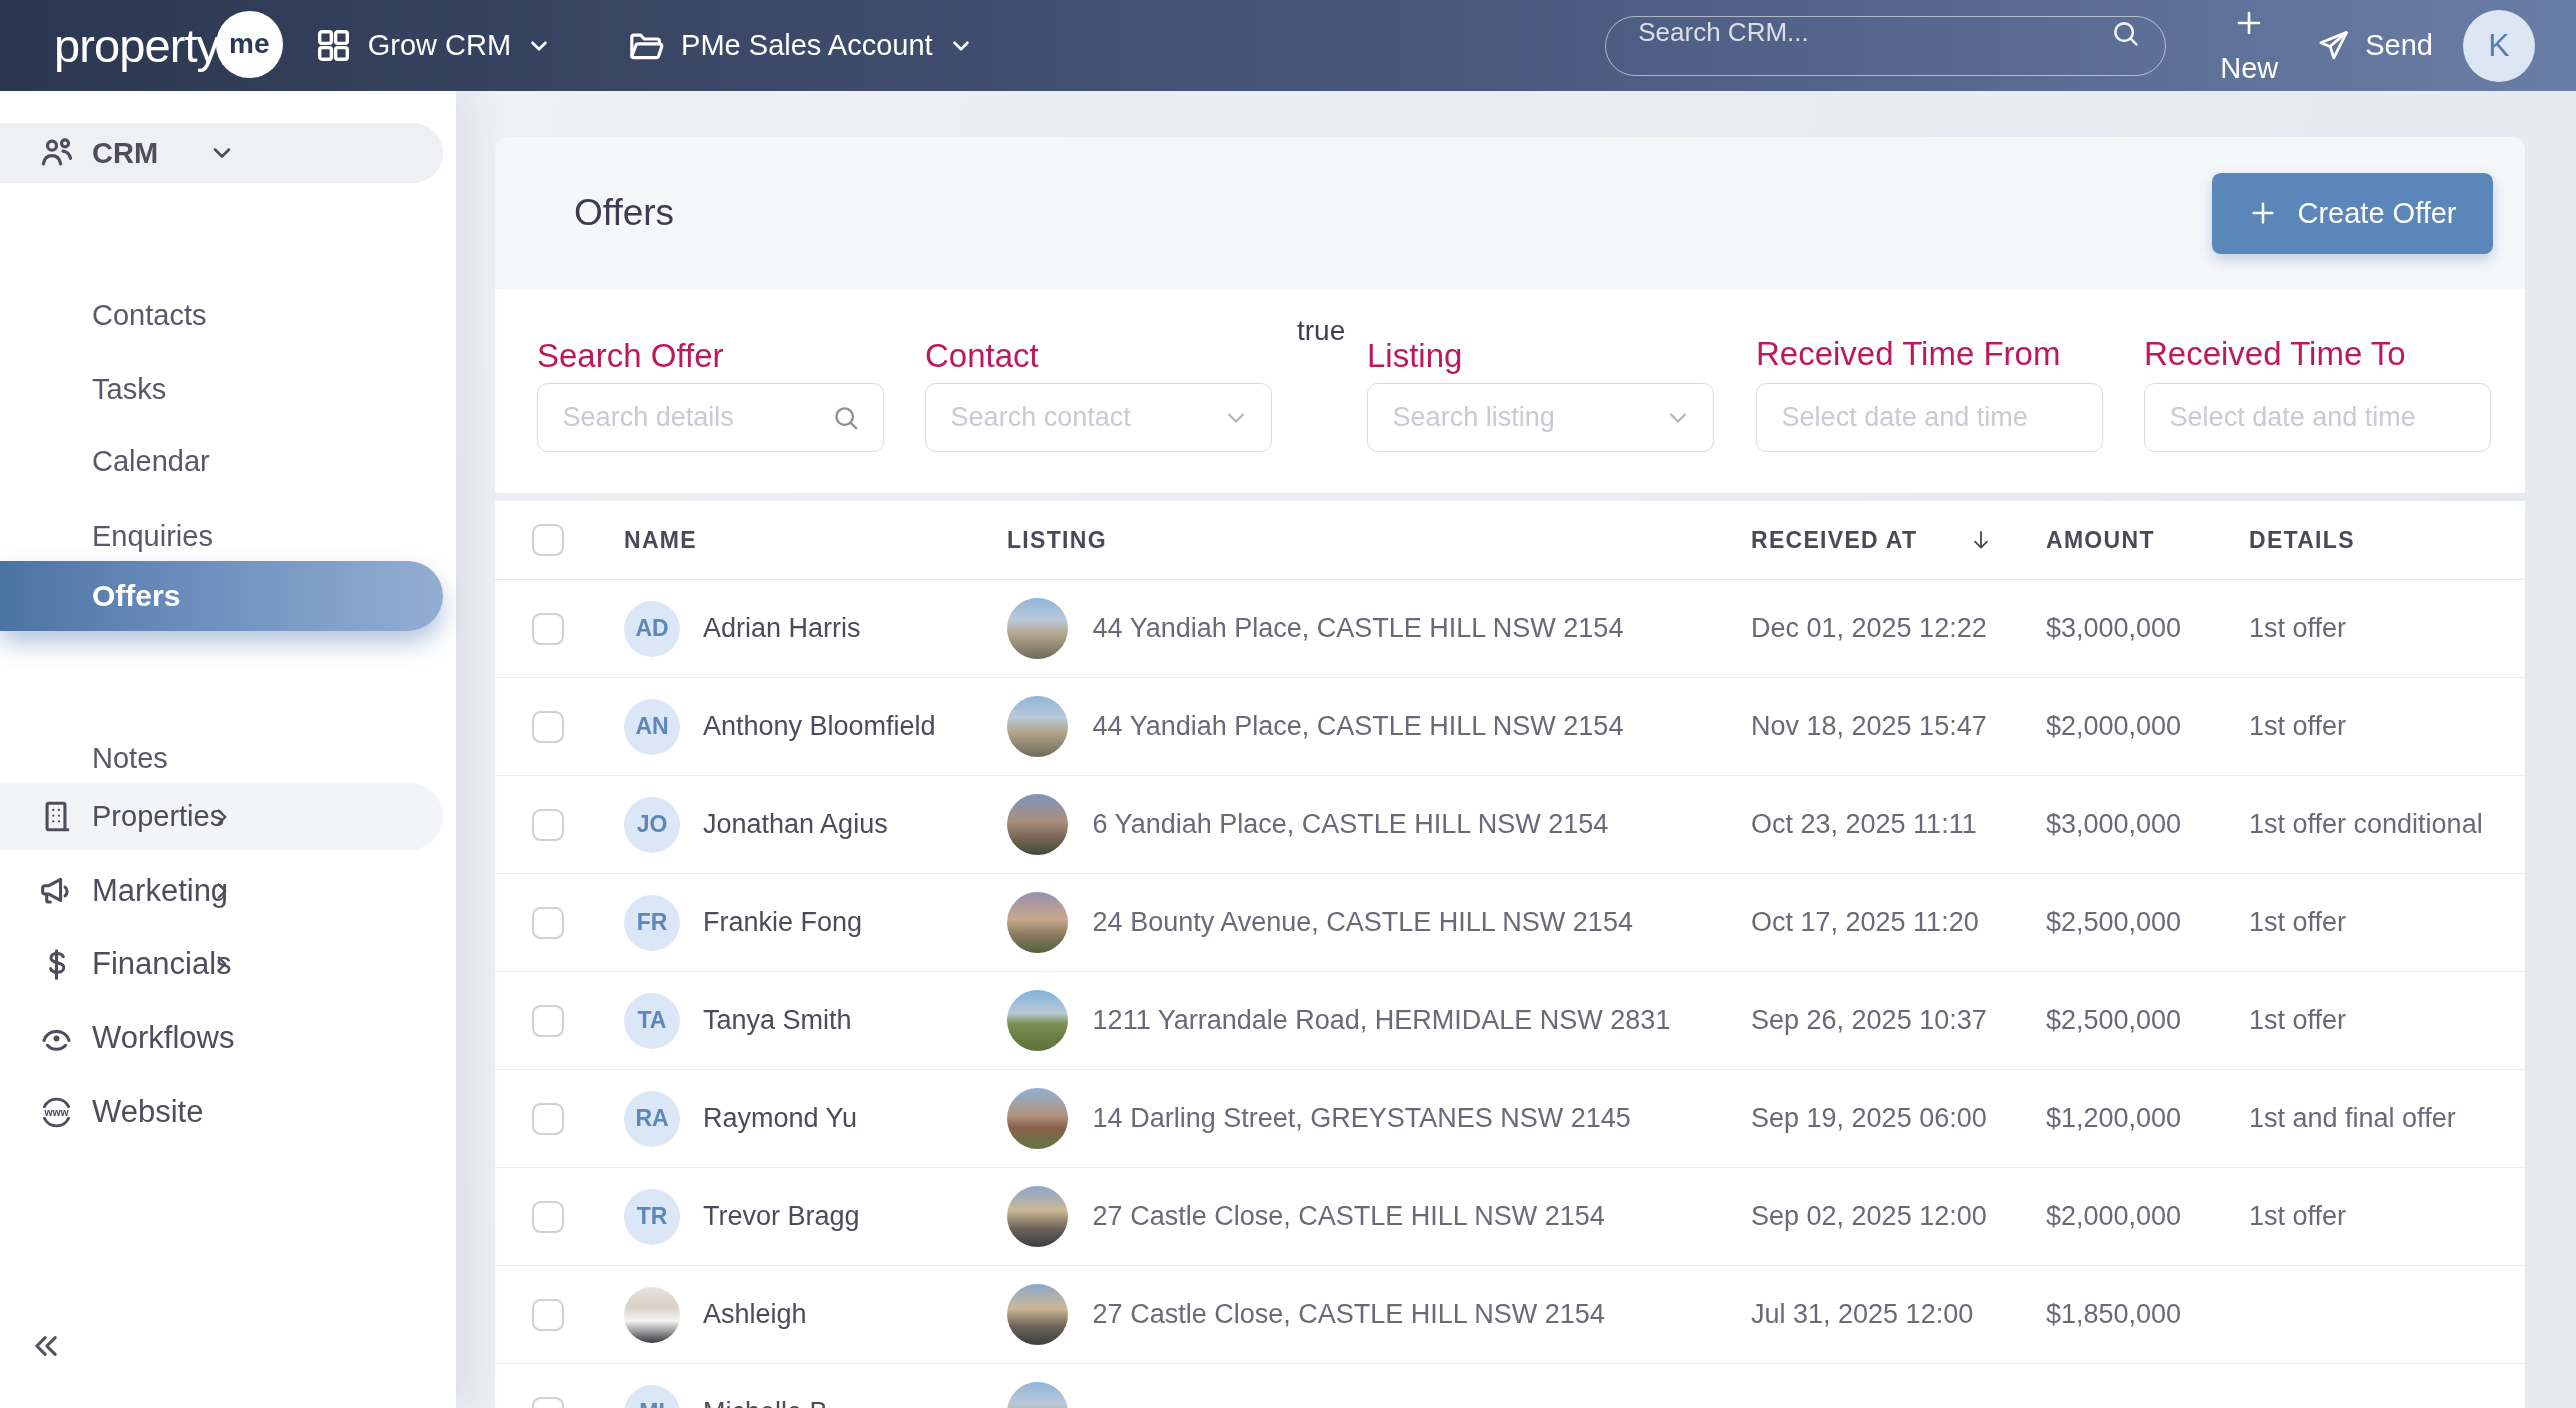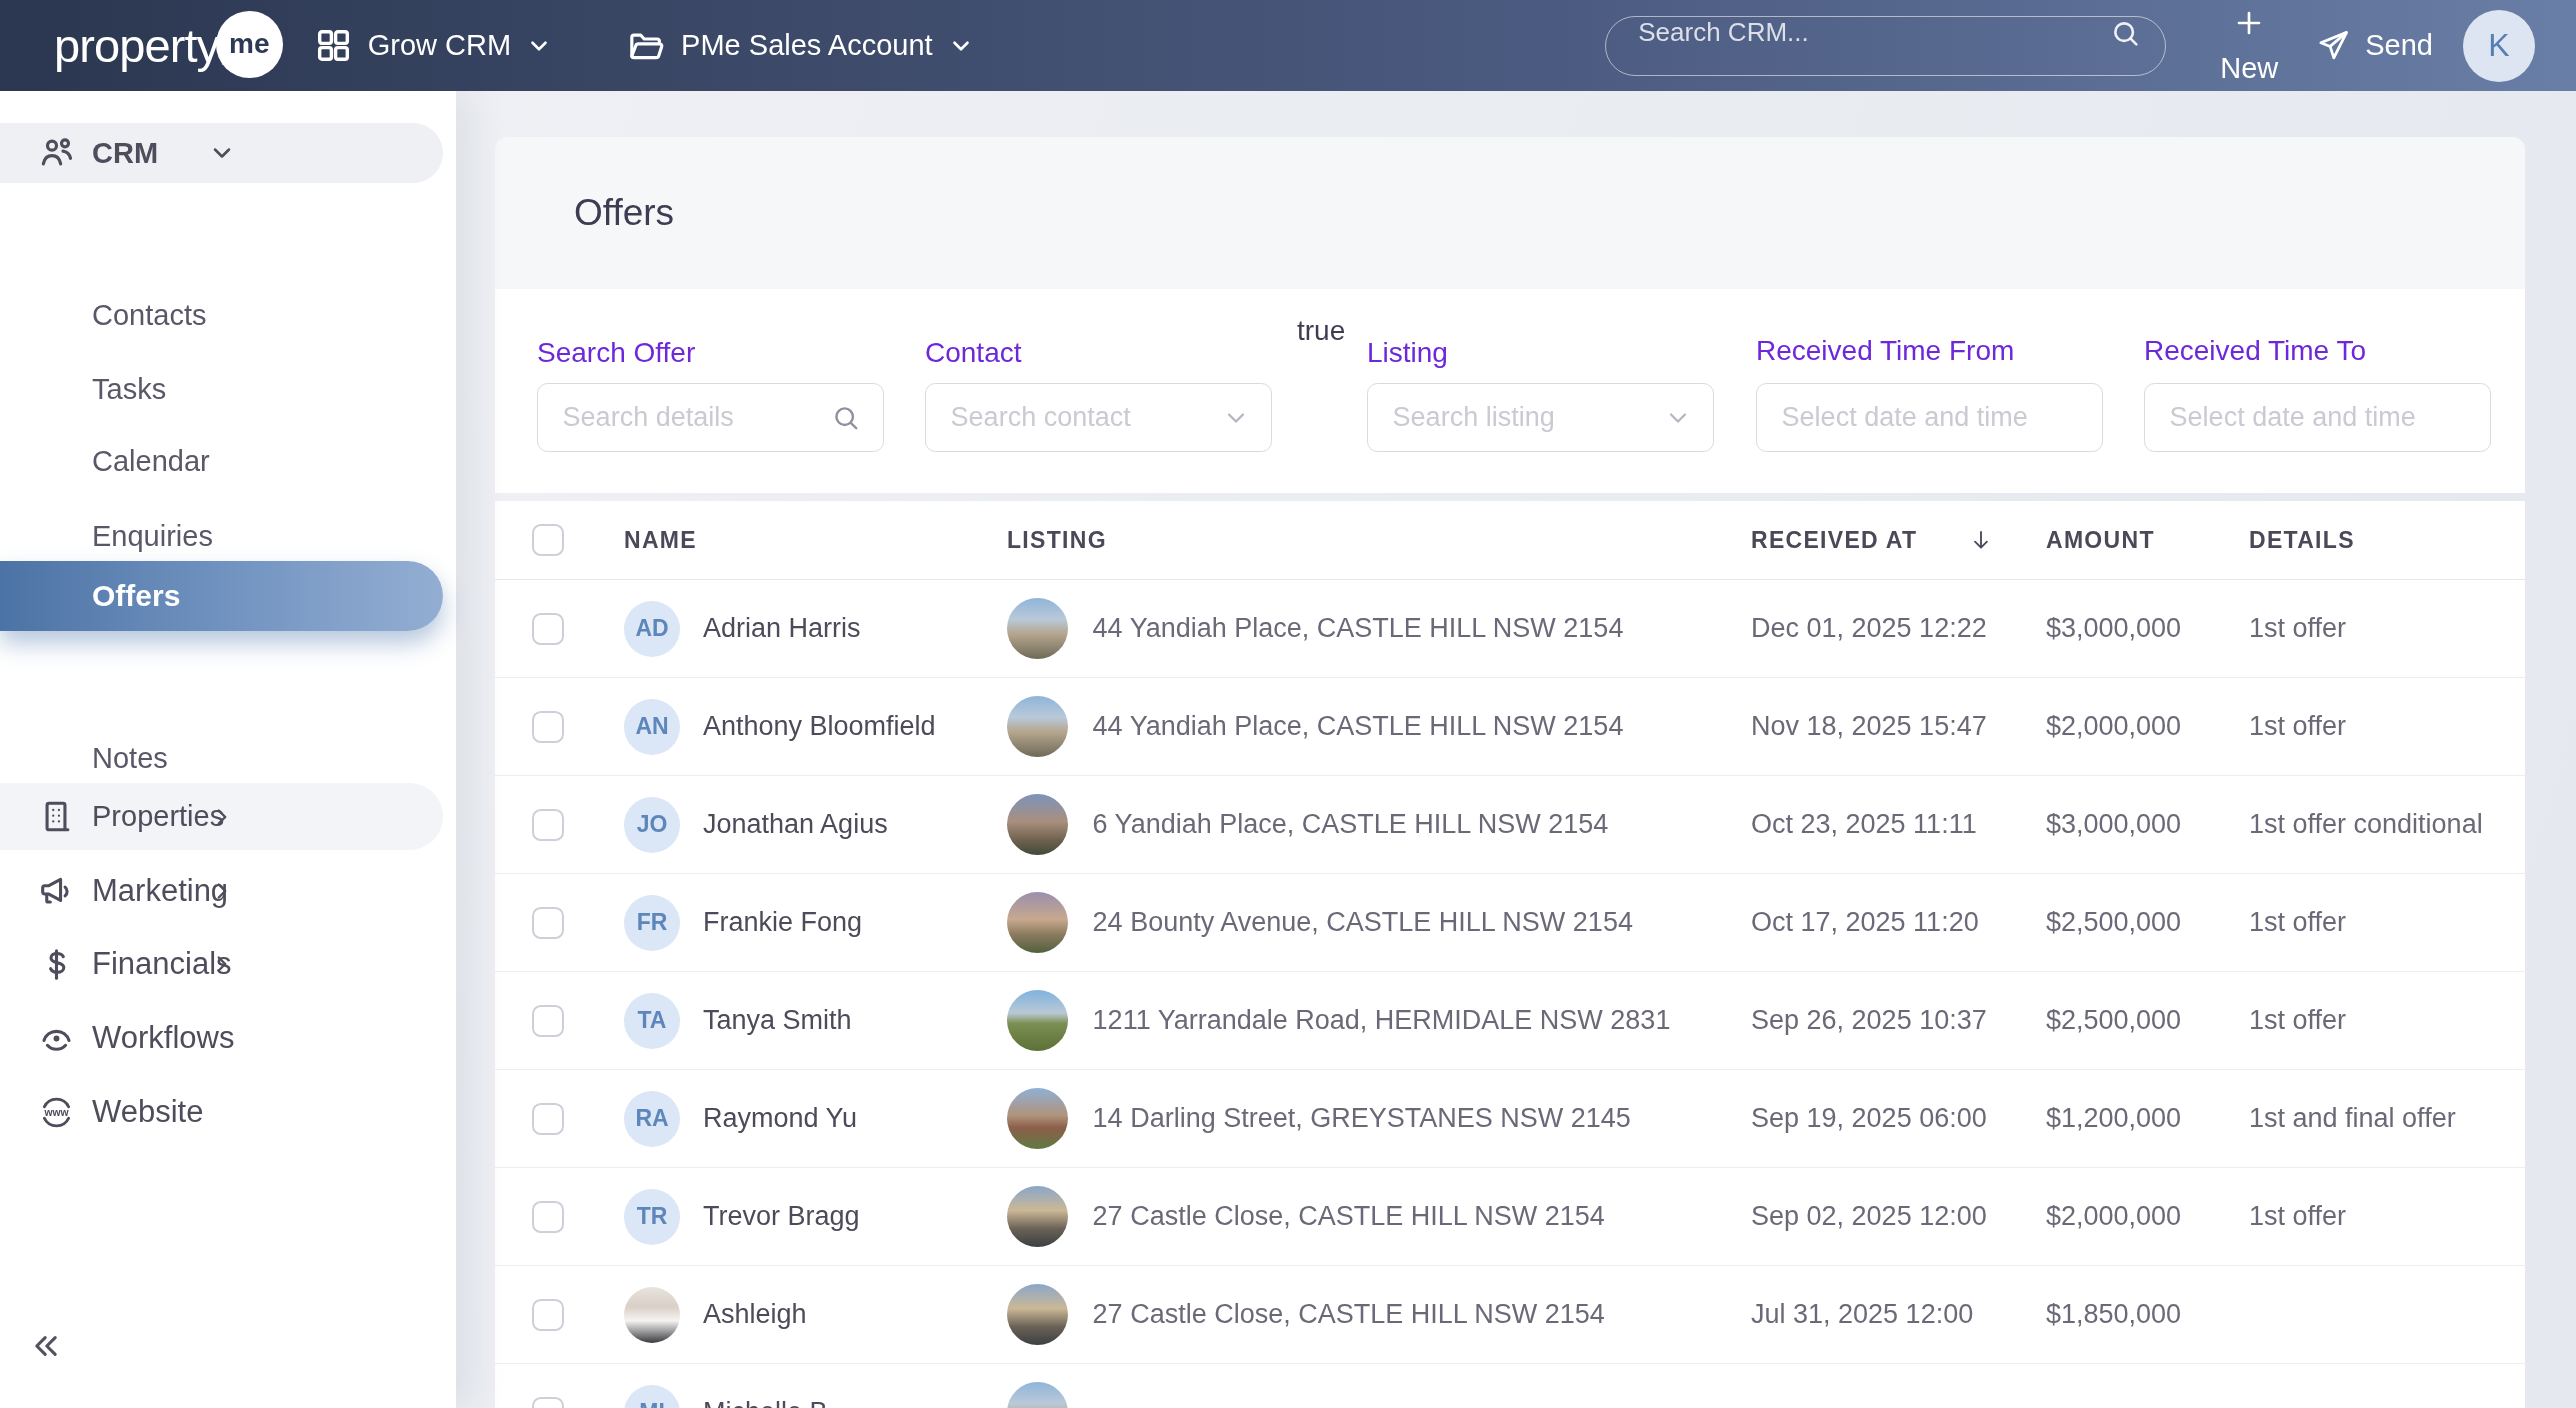--- a/index.html
+++ b/index.html
@@ -79,21 +79,21 @@
   .page-title { font-size:37px; font-weight:500; color:#3e3b52; }
   .create-btn { width:281px; height:81px; background:#5b86b9; border:none; border-radius:8.8px;
                 color:#fff; font-size:29px; font-family:inherit; display:flex; align-items:center;
                 justify-content:center; gap:19px; cursor:pointer;
                 box-shadow:0 5.3px 14px rgba(91,134,185,.35); }
 
   .filters { position:absolute; left:39px; top:198px; width:2030px; height:204px; background:#fff; }
   .fgroup { position:absolute; width:347px; }
   .fg-search { left:42px; } .fg-contact { left:430px; } .fg-listing { left:872px; }
   .fg-from { left:1261px; } .fg-to { left:1649px; }
-  .flabel { position:absolute; top:48px; font-size:28px; color:#6d28d9; white-space:nowrap; }
+  .flabel { position:absolute; top:48px; font-size:33px; color:#be185d; white-space:nowrap; }
   .fg-from .flabel, .fg-to .flabel { top:46px; }
   .fbox { position:absolute; top:94px; width:347px; height:69px; border:1.8px solid #d9dade;
           border-radius:10.5px; display:flex; align-items:center; padding:0 21px 0 24.6px; background:#fff;gap:37px; }
   .fbox input { flex:1; min-width:0; border:none; outline:none; font-size:27px; color:#55525f;
                 font-family:inherit; background:transparent; }
   .fbox input::placeholder { color:#c9cad2; }
   .stray-true { position:absolute; left:802px; top:26px; font-size:28px; color:#3f3c52; }
 
   .table-card { position:absolute; left:39px; top:410px; width:2030px; height:964px; background:#fff; }
   .tgrid { display:grid; grid-template-columns:129px 383px 744px 295px 203px auto; align-items:center; }
@@ -308,20 +308,28 @@
         <path d="m11.5 7-5 5 5 5"></path>
           <path d="m17.5 7-5 5 5 5"></path>
         </svg>
     </div>
   </aside>
 
   <main class="main">
 
     <div class="band">
       <h1 class="page-title">Offers</h1>
+      <button class="create-btn">
+        <span class="icon">
+          <svg width="30" height="30" viewBox="0 0 24 24" fill="none" stroke="#fff" stroke-width="2" stroke-linecap="round">
+              <path d="M12 4.5v15M4.5 12h15"></path>
+            </svg>
+          </span>
+        <span>Create Offer</span>
+      </button>
     </div>
 
     <section class="filters">
       <span class="stray-true">true</span>
 
       <div class="fgroup fg-search">
         <div class="flabel">Search Offer</div>
         <div class="fbox">
           <input type="text" placeholder="Search details" style="">
           <span class="icon">

